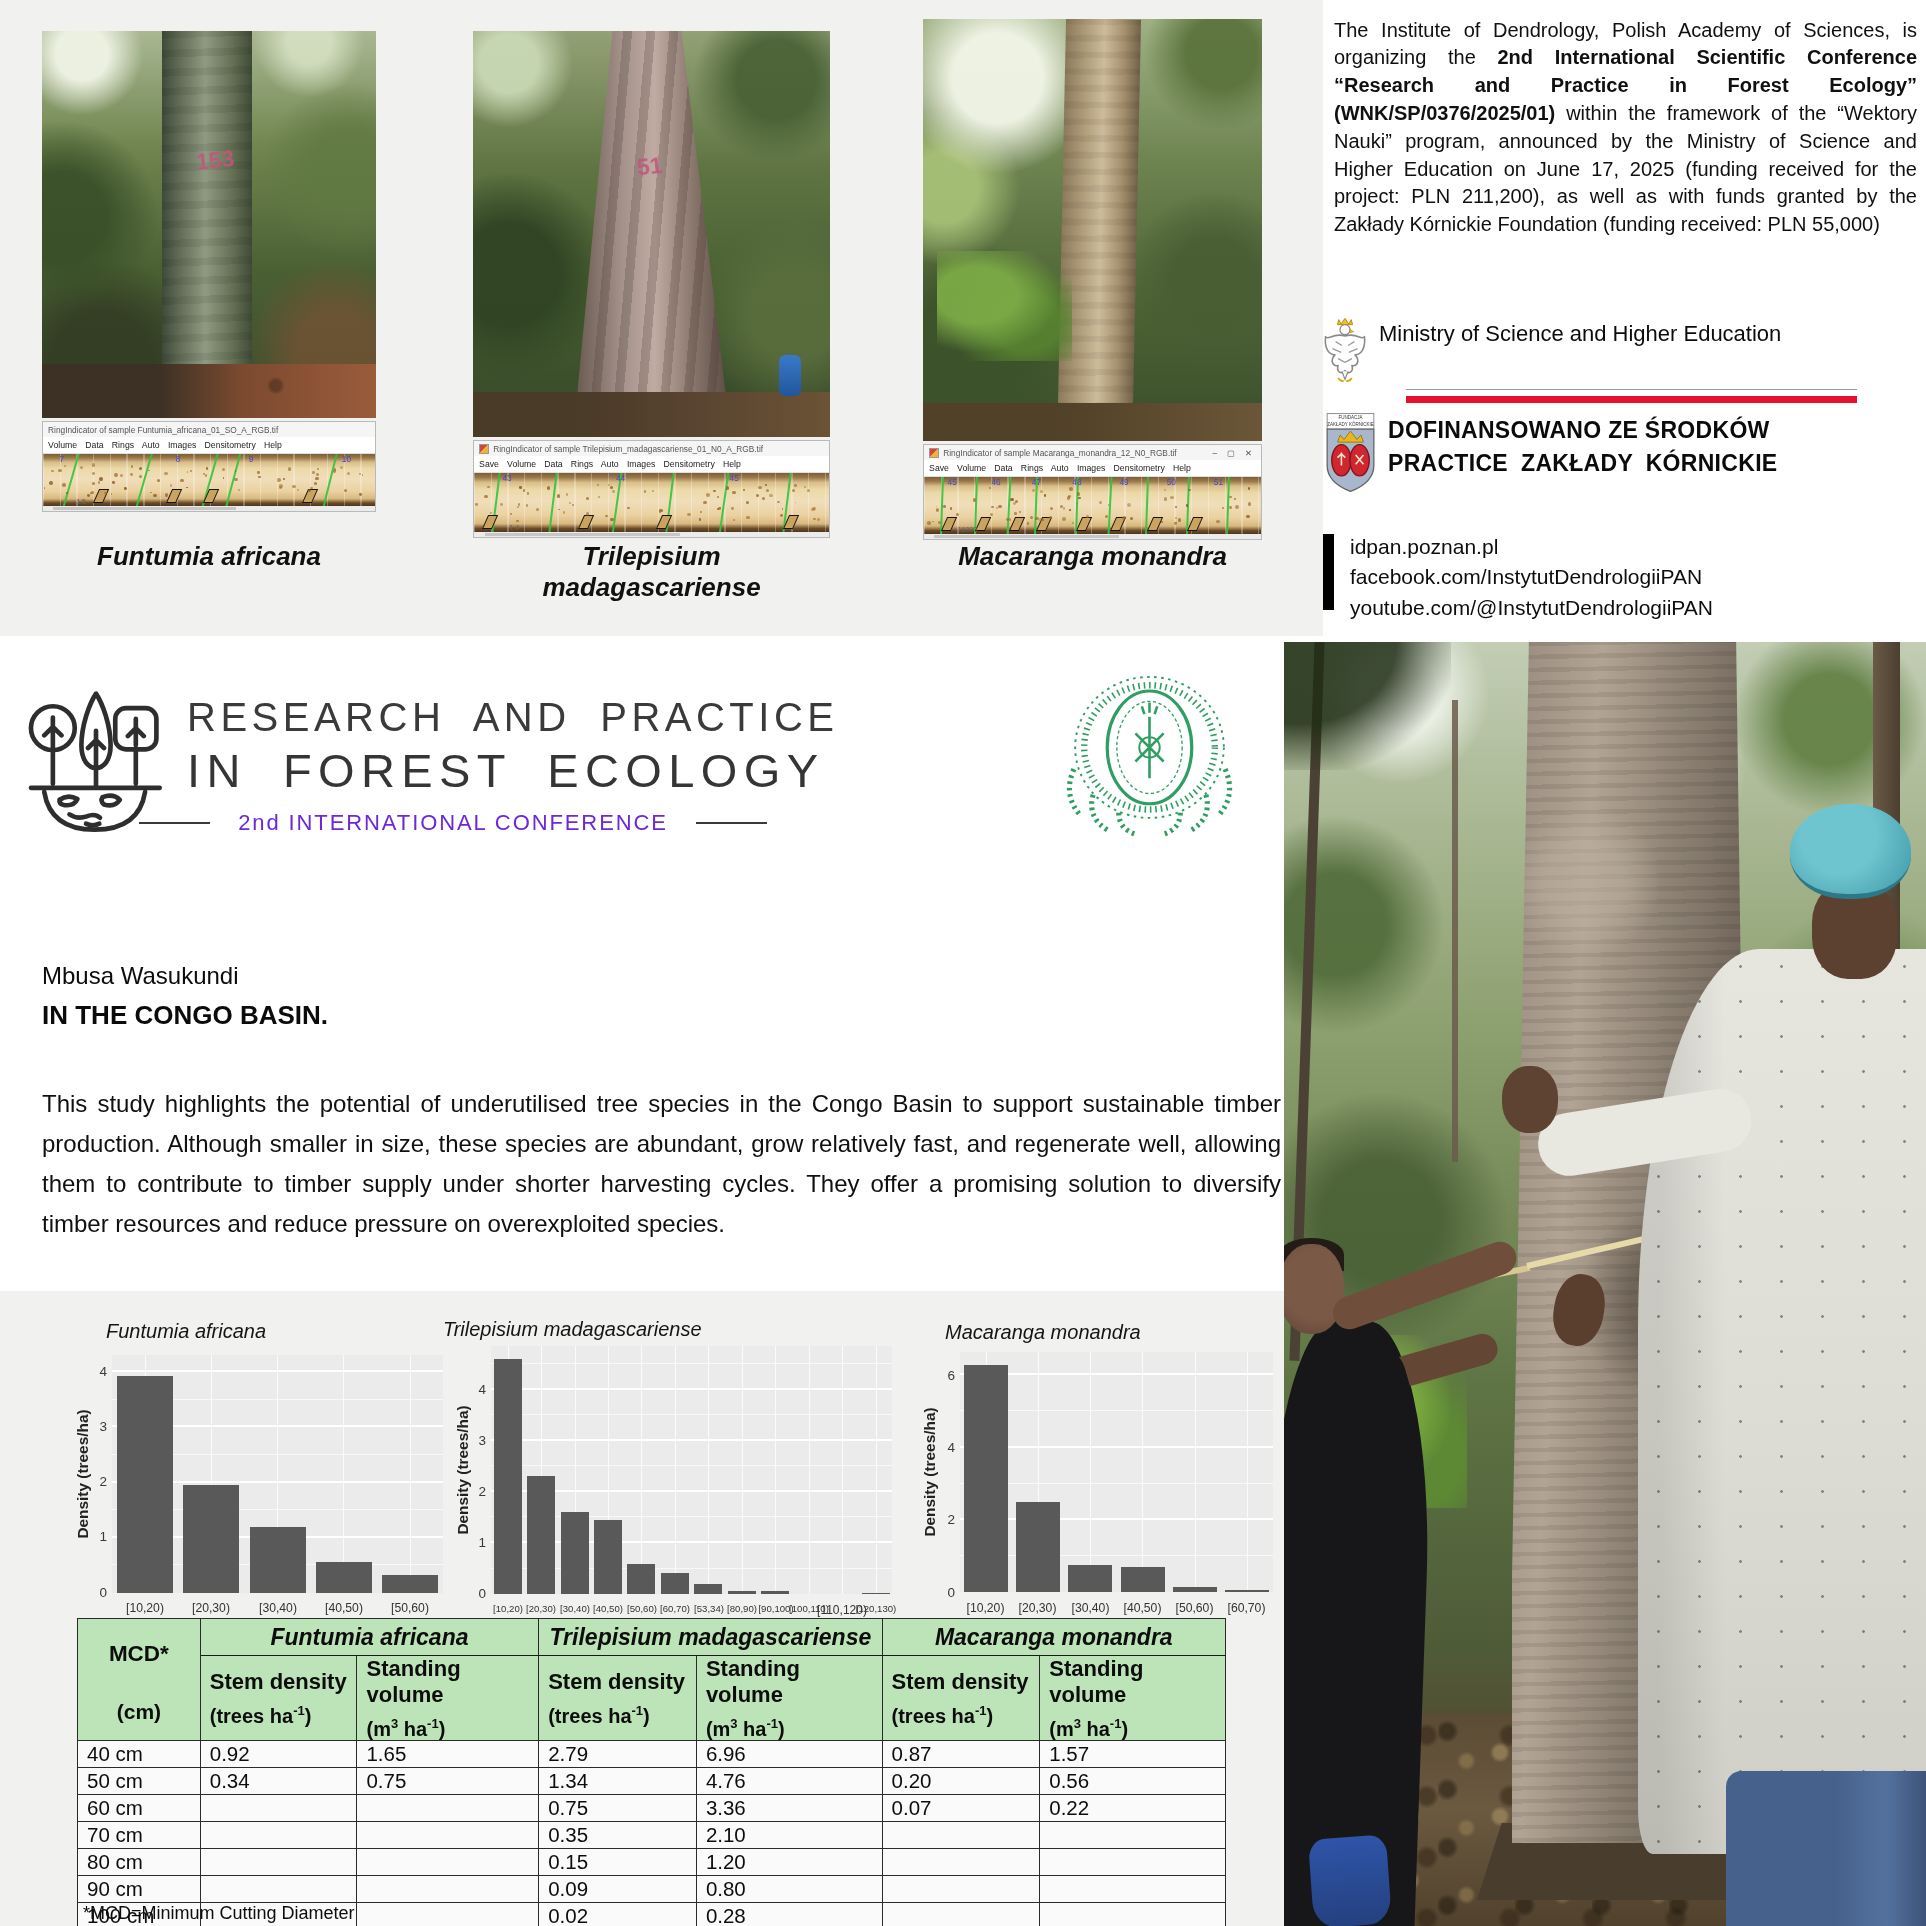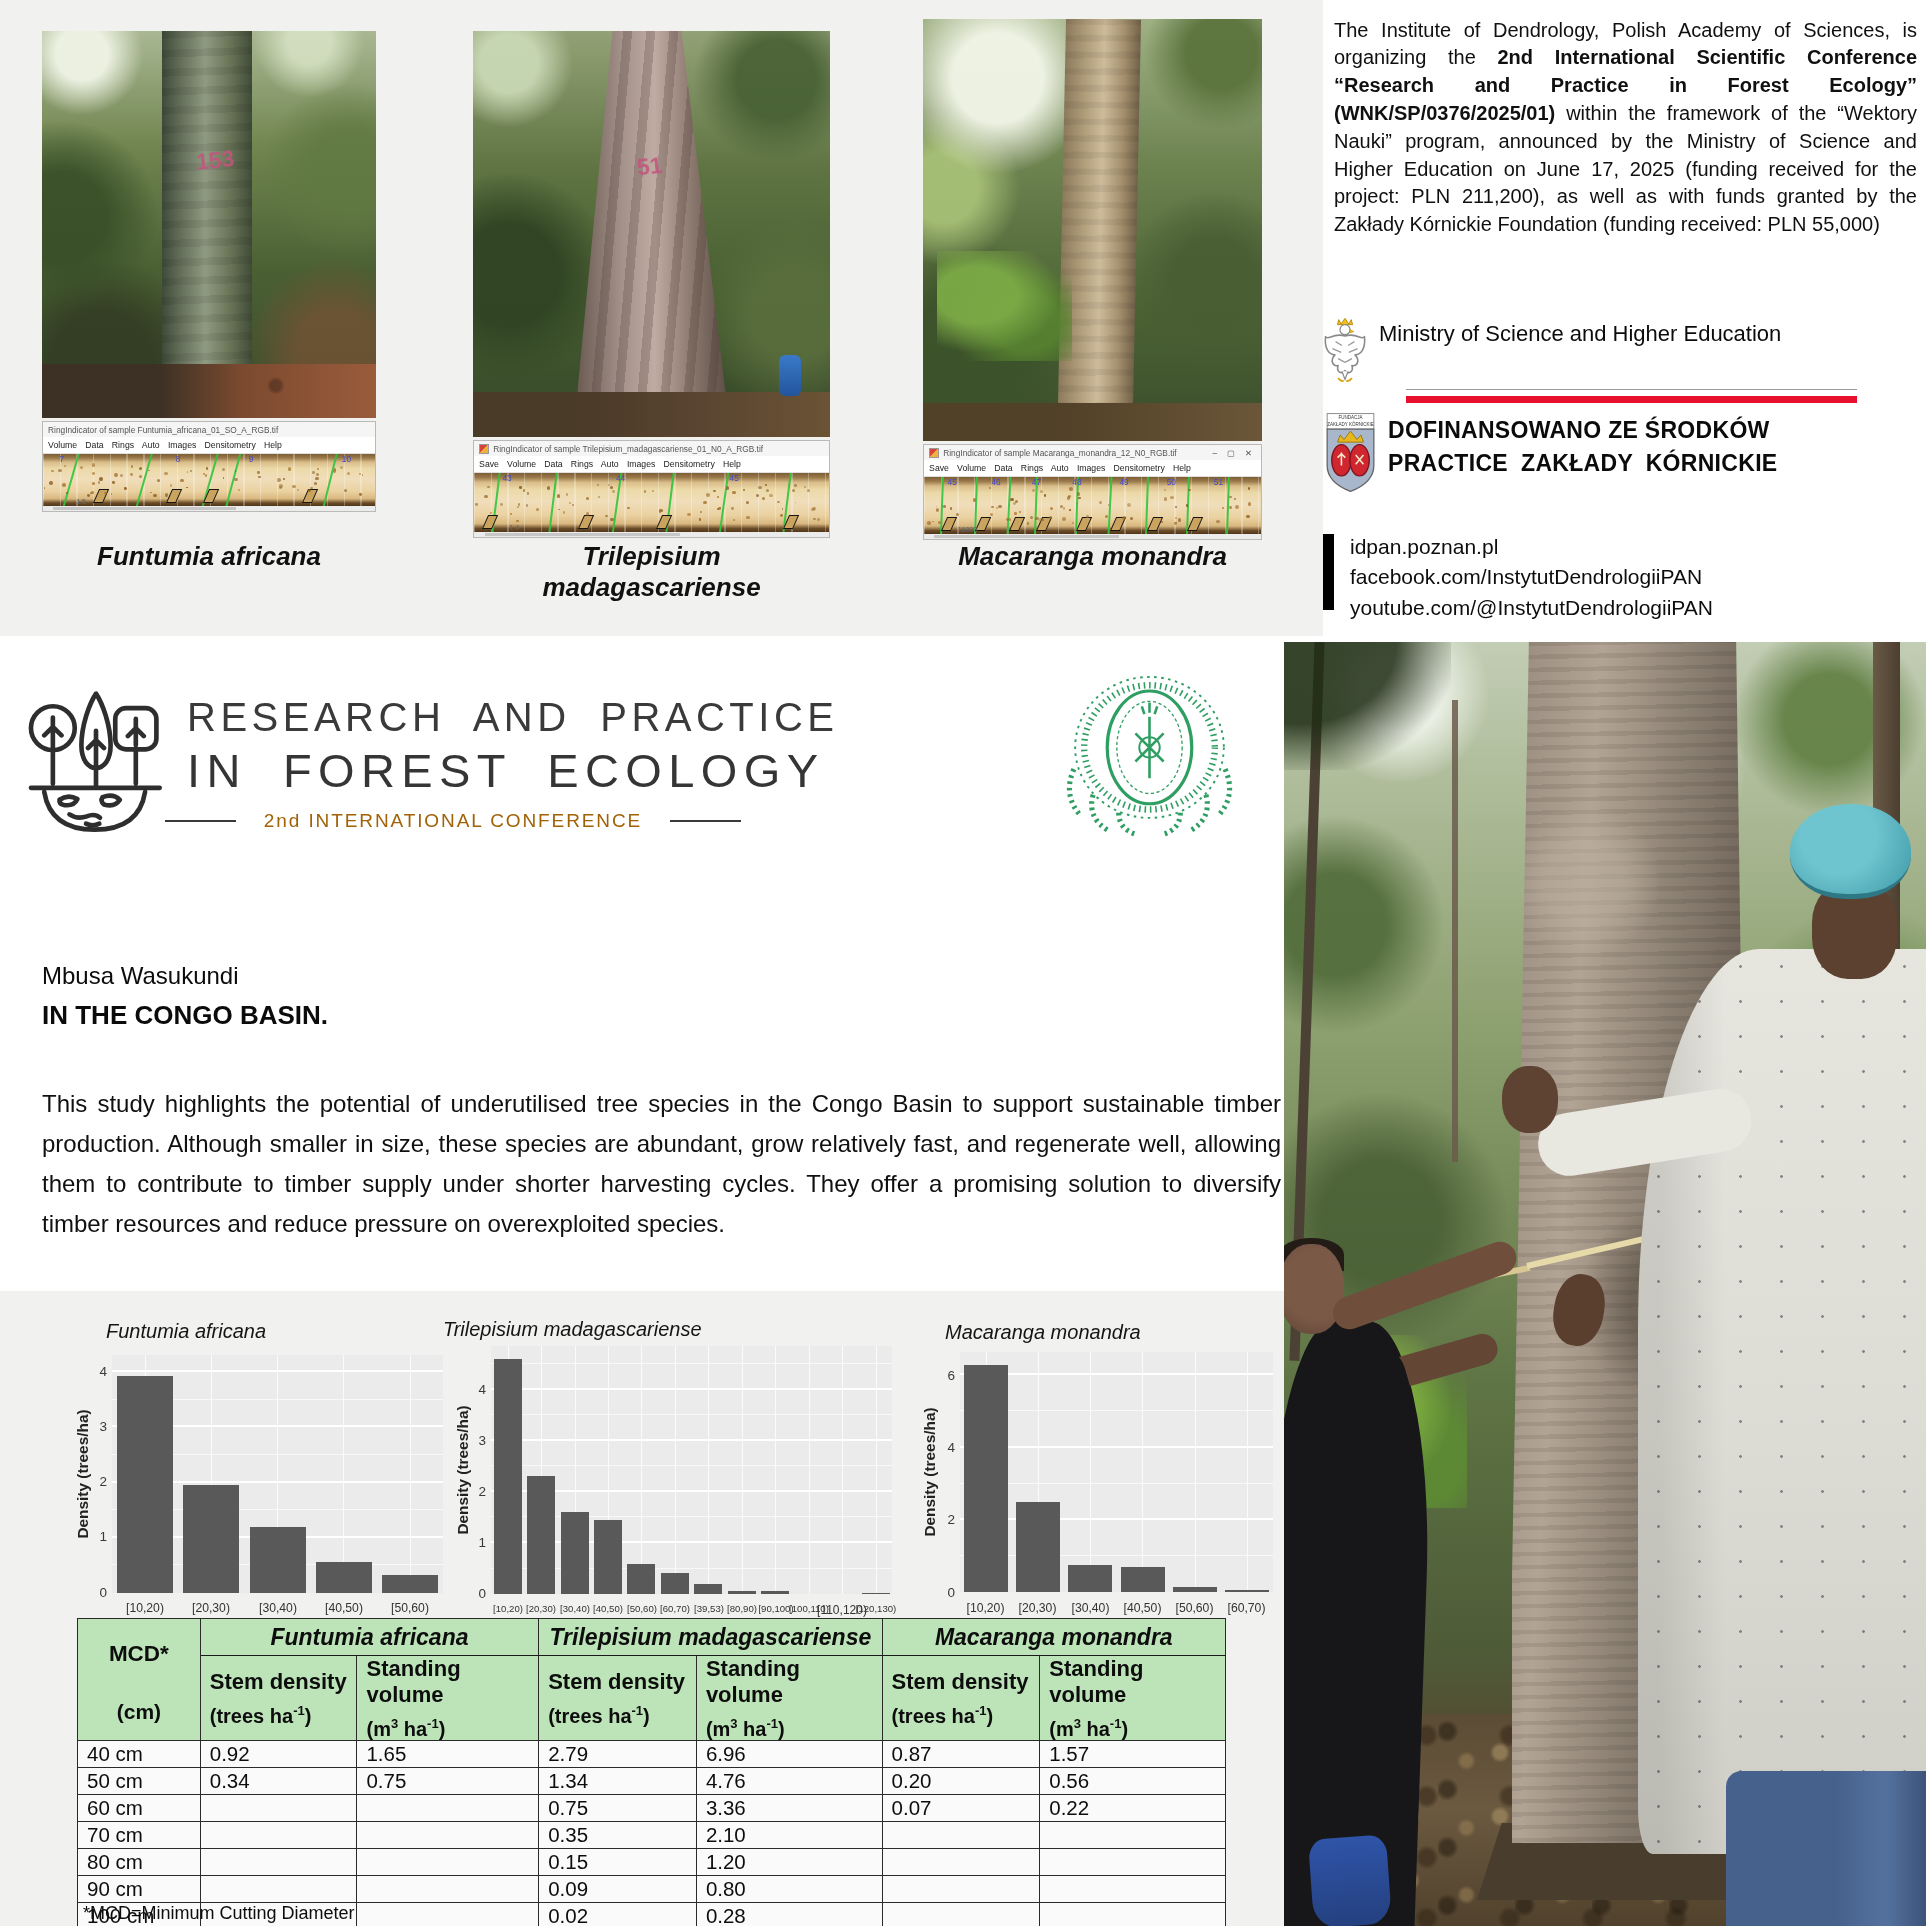--- a/index.html
+++ b/index.html
@@ -115,21 +115,21 @@
   .links-bar{left:1323px;top:534px;width:11px;height:76px;background:#000;}
   .links{left:1350px;top:532px;width:565px;font-size:21px;line-height:1.45;color:#0d0d0d;}
 
   
   .logo-mark{left:22.5px;top:668px;width:146px;height:166px;}
   .conf-t1{left:187px;top:695px;width:835px;font-size:40px;letter-spacing:4.5px;
     word-spacing:14px;color:#3a3a3a;}
   .conf-t2{left:187px;top:743px;width:835px;font-size:47px;letter-spacing:6.4px;
     word-spacing:16.7px;color:#353535;}
   .conf-sub{left:193px;top:810px;width:520px;display:flex;align-items:center;gap:28px;
-    color:#a16207;font-size:19px;letter-spacing:1.9px;white-space:nowrap;justify-content:center;}
+    color:#6d28d9;font-size:22px;letter-spacing:1.9px;white-space:nowrap;justify-content:center;}
   .conf-sub .rule{flex:0 0 71px;height:1.9px;background:#3a3a3a;}
   .seal{left:1047px;top:673px;width:205px;height:168px;}
 
   .author{left:42px;top:962px;width:1220px;font-size:24px;color:#0c0c0c;}
   .abs-title{left:42px;top:994px;width:1237px;font-size:26px;font-weight:600;color:#0b0b0b;}
   .abs-title .l1{text-align:justify;text-align-last:justify;}
   .abs-title .l2{margin-top:5.8px;}
   .abs-body{left:42px;top:1084px;width:1239px;font-size:24px;line-height:40px;
     text-align:justify;color:#101010;}
 
@@ -735,21 +735,21 @@
       <div class="ytick" style="left: 16px; top: 225px;">1</div>
       <div class="ytick" style="left: 16px; top: 174px;">2</div>
       <div class="ytick" style="left: 16px; top: 123px;">3</div>
       <div class="ytick" style="left: 16px; top: 72px;">4</div>
       <div class="xtick" style="left: 33px; width: 54px; top: 293px; font-size: 9.6px;">[10,20)</div>
       <div class="xtick" style="left: 66px; width: 54px; top: 293px; font-size: 9.6px;">[20,30)</div>
       <div class="xtick" style="left: 100px; width: 54px; top: 293px; font-size: 9.6px;">[30,40)</div>
       <div class="xtick" style="left: 133px; width: 54px; top: 293px; font-size: 9.6px;">[40,50)</div>
       <div class="xtick" style="left: 167px; width: 54px; top: 293px; font-size: 9.6px;">[50,60)</div>
       <div class="xtick" style="left: 200px; width: 54px; top: 293px; font-size: 9.6px;">[60,70)</div>
-      <div class="xtick" style="left: 234px; width: 54px; top: 293px; font-size: 9.6px;">[39,53)</div>
+      <div class="xtick" style="left: 234px; width: 54px; top: 293px; font-size: 9.6px;">[53,34)</div>
       <div class="xtick" style="left: 267px; width: 54px; top: 293px; font-size: 9.6px;">[80,90)</div>
       <div class="xtick" style="left: 301px; width: 54px; top: 293px; font-size: 9.6px;">[90,100)</div>
       <div class="xtick" style="left: 334px; width: 54px; top: 293px; font-size: 9.6px;">[100,110)</div>
       <div class="xtick" style="left: 367px; width: 54px; top: 293px; font-size: 12px;">[110,120)</div>
       <div class="xtick" style="left: 401px; width: 54px; top: 293px; font-size: 9.6px;">[120,130)</div>
       <div class="chart-xlab" style="left: 43px; width: 401px; top: 317px;">Diameter classes (cm)</div>
     </div>
     <div class="chart" style="left: 899px; top: 1315px; width: 385px; height: 347px;">
       <div class="chart-title" style="left: 46px; top: 6.4px;">Macaranga monandra</div>
       <div class="chart-ylab" style="left: 31px; top: 157px;">Density (trees/ha)</div>

